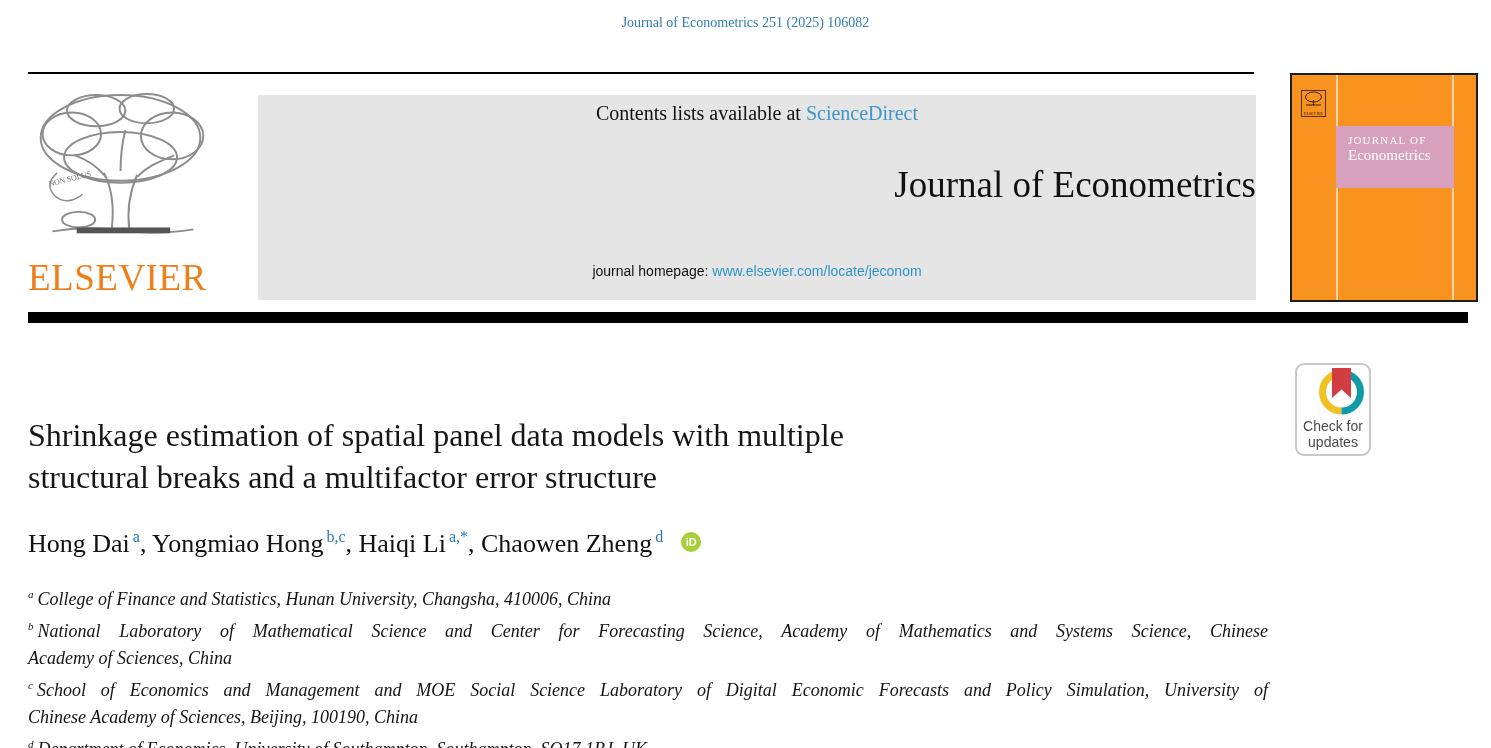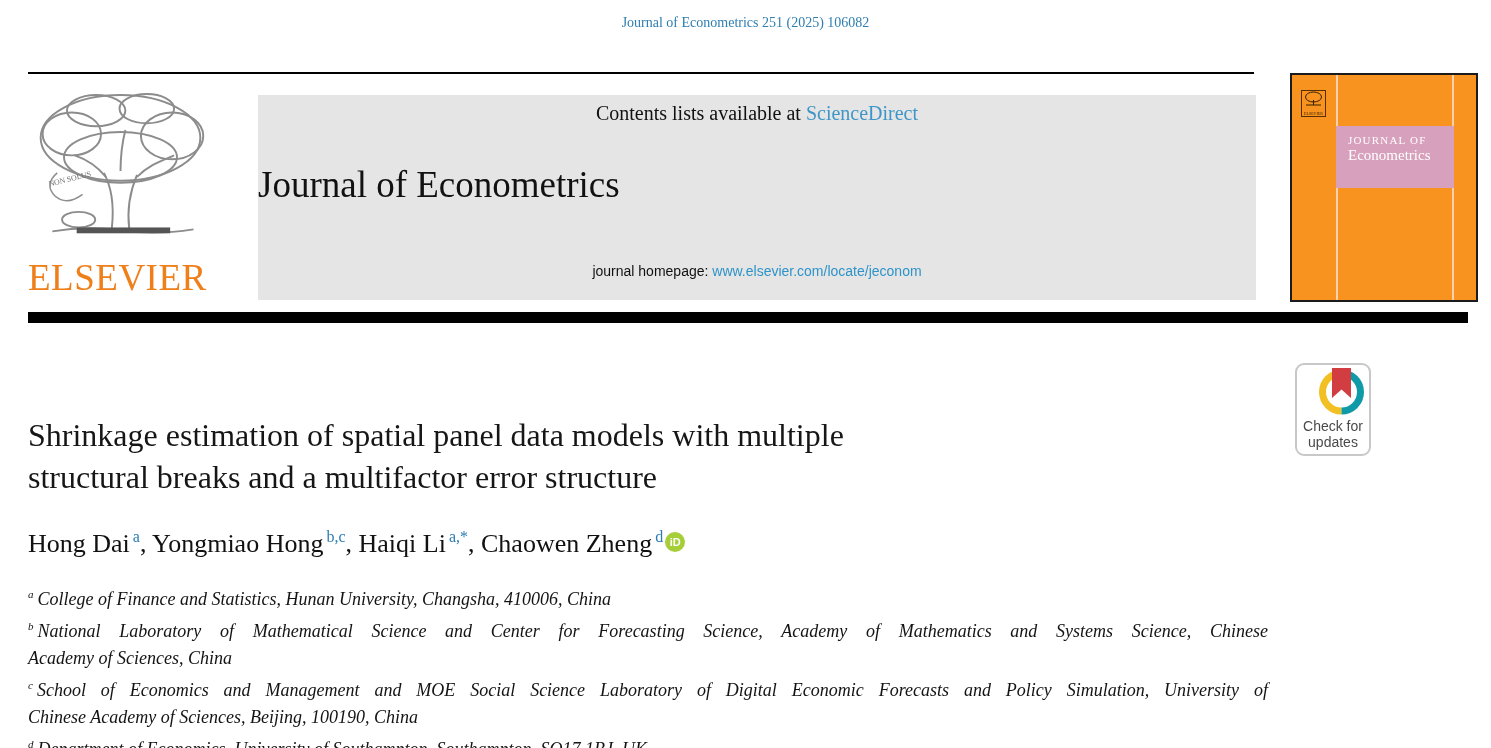--- a/index.html
+++ b/index.html
@@ -16,21 +16,21 @@
   
   .logo-block{position:absolute;left:28px;top:86px;width:185px;}
   .logo-tree{display:block;}
   .elsevier-word{position:absolute;left:28px;top:256px;width:190px;
                  font-size:37px;color:#ef7f1a;letter-spacing:0.5px;font-family:"Liberation Serif",serif;}
 
   
   .banner{position:absolute;left:258px;top:95px;width:998px;height:205px;background:#e5e5e5;}
   .banner .contents{position:absolute;left:0;right:0;top:7px;text-align:center;font-size:20px;color:#111;}
   .banner .contents a{color:#3e96c8;text-decoration:none;}
-  .banner .jtitle{position:absolute;left:0;right:0;top:68px;text-align:left;font-size:37px;color:#111;}
+  .banner .jtitle{position:absolute;left:0;right:0;top:68px;text-align:right;font-size:37px;color:#111;}
   .banner .homepage{position:absolute;left:0;right:0;top:168px;text-align:center;
                     font-family:"Liberation Sans", sans-serif;font-size:14px;color:#111;}
   .banner .homepage a{color:#2e93c9;text-decoration:none;}
 
   
   .cover{position:absolute;left:1290px;top:73px;width:188px;height:229px;background:#f7931e;
          border:2px solid #1b1b1b;box-sizing:border-box;}
   .cover .vline{position:absolute;top:0;bottom:0;width:2px;background:rgba(255,230,220,0.75);}
   .cover .vline.v1{left:44px;} .cover .vline.v2{left:160px;}
   .cover .mini-logo{position:absolute;left:9px;top:15px;width:25px;height:27px;
@@ -51,21 +51,21 @@
                font-family:"Liberation Sans", sans-serif;font-size:14px;line-height:16px;color:#4a4a4a;}
 
   
   .title{position:absolute;left:28px;top:414px;width:1220px;font-size:32px;line-height:42px;color:#161616;}
 
   
   .authors{position:absolute;left:28px;top:528px;font-size:26px;color:#111;}
   .authors sup{color:#2b7cb3;font-size:16px;margin-left:3px;}
   .orcid{display:inline-block;width:20px;height:20px;border-radius:50%;background:#a6ce39;
          color:#fff;font-family:"Liberation Sans",sans-serif;font-size:11px;font-weight:bold;
-         text-align:center;line-height:20px;vertical-align:6px;margin-left:2px;}
+         text-align:center;line-height:20px;vertical-align:6px;margin-left:18px;}
 
   
   .affils{position:absolute;left:28px;top:581px;width:1240px;font-size:18px;font-style:italic;
           line-height:27px;color:#141414;}
   .affils sup{font-size:11px;margin-right:4px;color:#141414;}
   .affils .line{text-align:left;}
   .affils .line.just{text-align:justify;text-align-last:justify;}
 </style>
 </head>
 <body>

